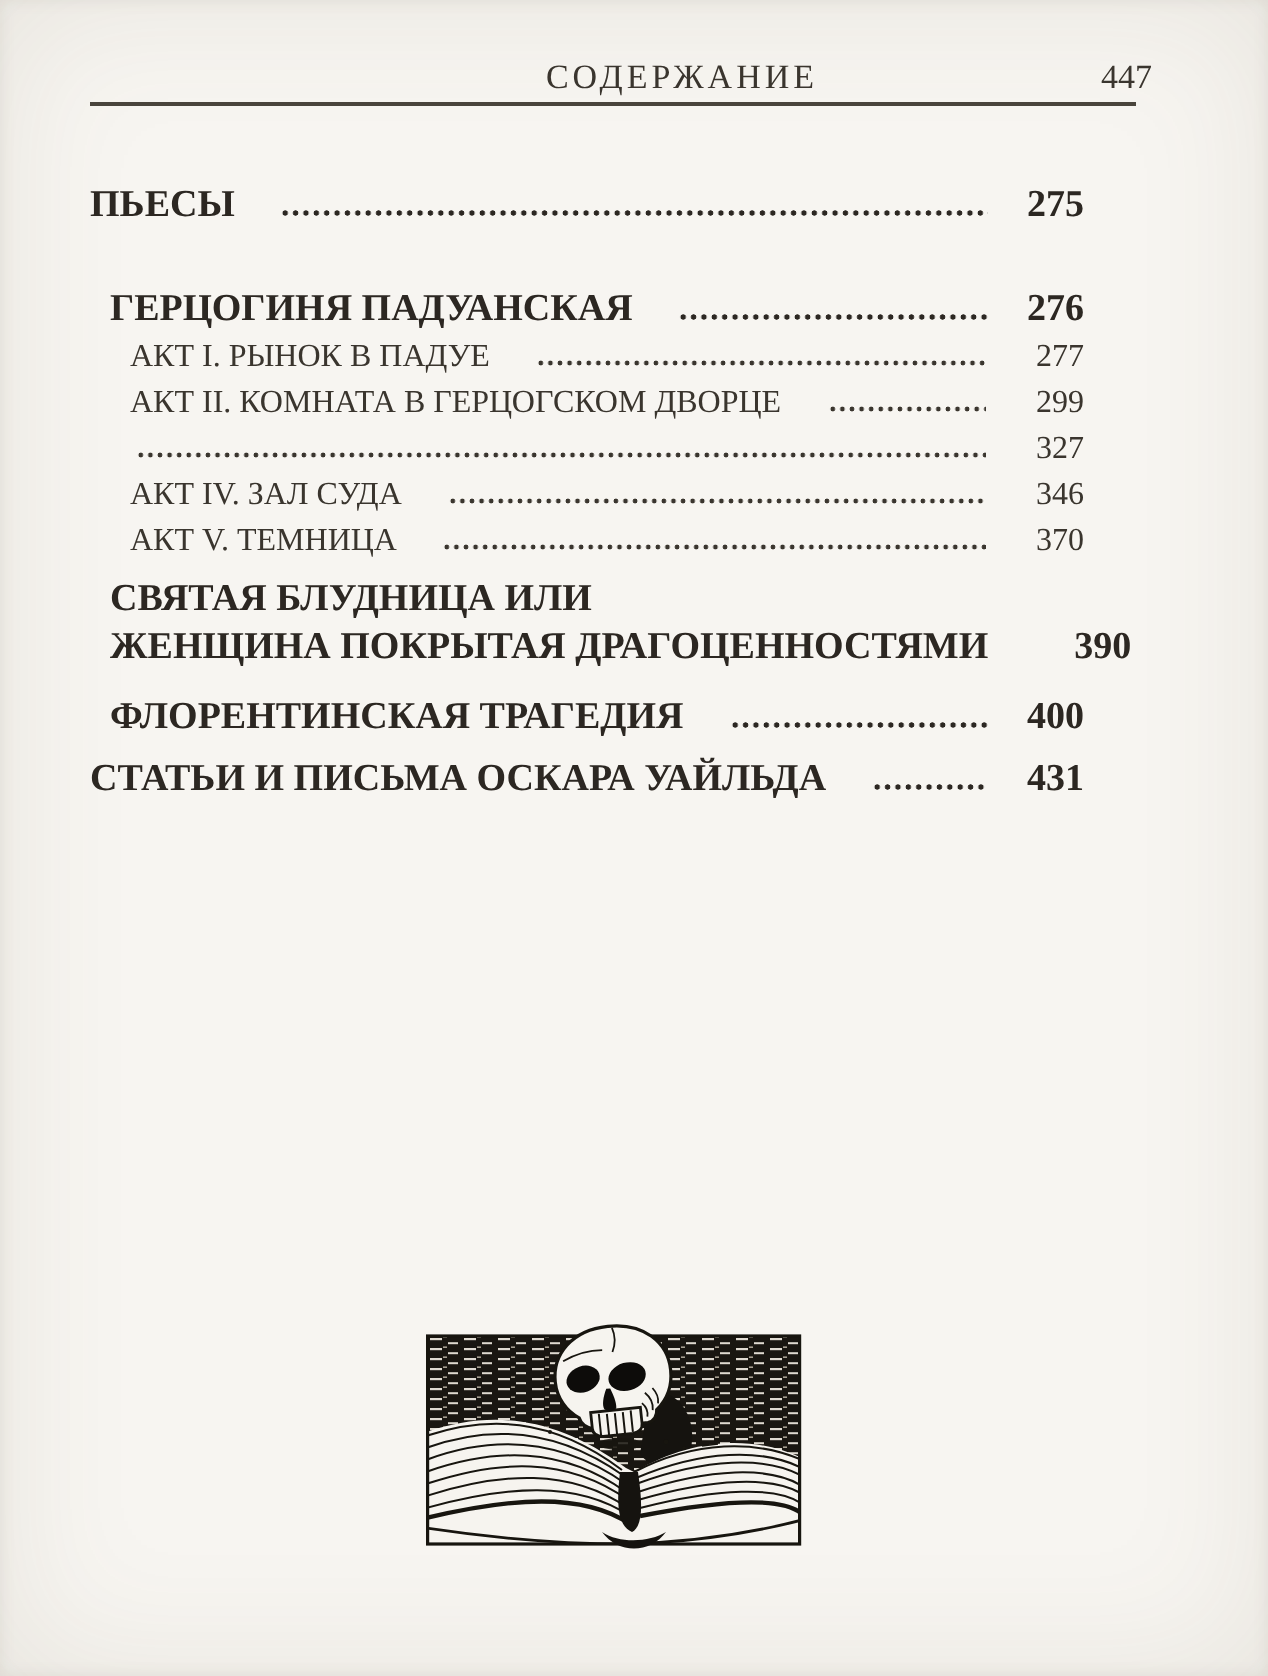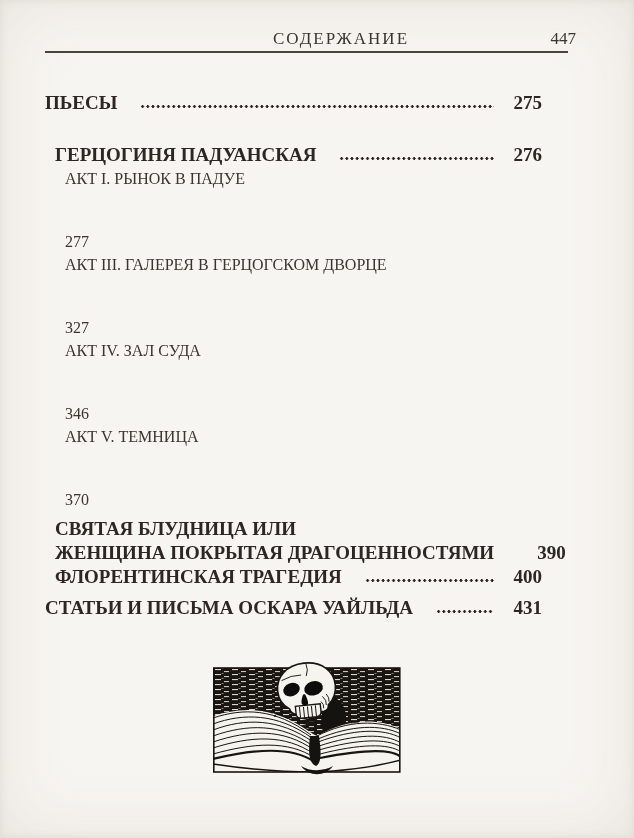--- a/index.html
+++ b/index.html
@@ -41,21 +41,21 @@
     background-position:0 calc(100% - 6px);
   }
   .row.light{
     font-weight:normal;font-size:16px;line-height:23px;color:#3a352e;
   }
   .row.light .leader{
     background-image:radial-gradient(circle,#3a352e 1.05px,transparent 1.3px);
     background-size:4.8px 4.8px;margin-right:5px;
   }
   .lvl2{padding-left:10px;}
-  .lvl3{padding-left:20px;flex-direction:column;}
+  .lvl3{padding-left:20px;}
   
   .illo{position:absolute;left:213px;top:658px;width:188px;height:124px;}
   .illo svg{display:block;width:100%;height:100%;}
 </style>
 </head>
 <body>
 
 <div class="page">
 
   <div class="hdr-title">СОДЕРЖАНИЕ</div>
@@ -75,23 +75,27 @@
       <span class="leader"></span>
       <span class="pg">276</span>
     </div>
 
     <div class="row lvl3 light">
       <span class="lbl">АКТ I. РЫНОК В ПАДУЕ</span>
       <span class="leader"></span>
       <span class="pg">277</span>
     </div>
 
+    <div class="row lvl3 light">
+      <span class="lbl">АКТ II. КОМНАТА В ГЕРЦОГСКОМ ДВОРЦЕ</span>
+      <span class="leader"></span>
+      <span class="pg">299</span>
+    </div>
 
     <div class="row lvl3 light">
-      <span class="lbl">АКТ III. ГАЛЕРЕЯ В ГЕРЦОГСКОМ ДВОРЦЕ</span>
       <span class="leader"></span>
       <span class="pg">327</span>
     </div>
 
     <div class="row lvl3 light">
       <span class="lbl">АКТ IV. ЗАЛ СУДА</span>
       <span class="leader"></span>
       <span class="pg">346</span>
     </div>
 
@@ -105,21 +109,21 @@
       <span class="lbl">СВЯТАЯ БЛУДНИЦА ИЛИ</span>
 
     </div>
 
     <div class="row lvl2">
       <span class="lbl">ЖЕНЩИНА ПОКРЫТАЯ ДРАГОЦЕННОСТЯМИ</span>
       <span class="leader"></span>
       <span class="pg">390</span>
     </div>
 
-    <div class="row lvl2" style="">
+    <div class="row lvl2" style="margin-top:11px">
       <span class="lbl">ФЛОРЕНТИНСКАЯ ТРАГЕДИЯ</span>
       <span class="leader"></span>
       <span class="pg">400</span>
     </div>
 
     <div class="row lvl1" style="margin-top:7px">
       <span class="lbl">СТАТЬИ И ПИСЬМА ОСКАРА УАЙЛЬДА</span>
       <span class="leader"></span>
       <span class="pg">431</span>
     </div>

